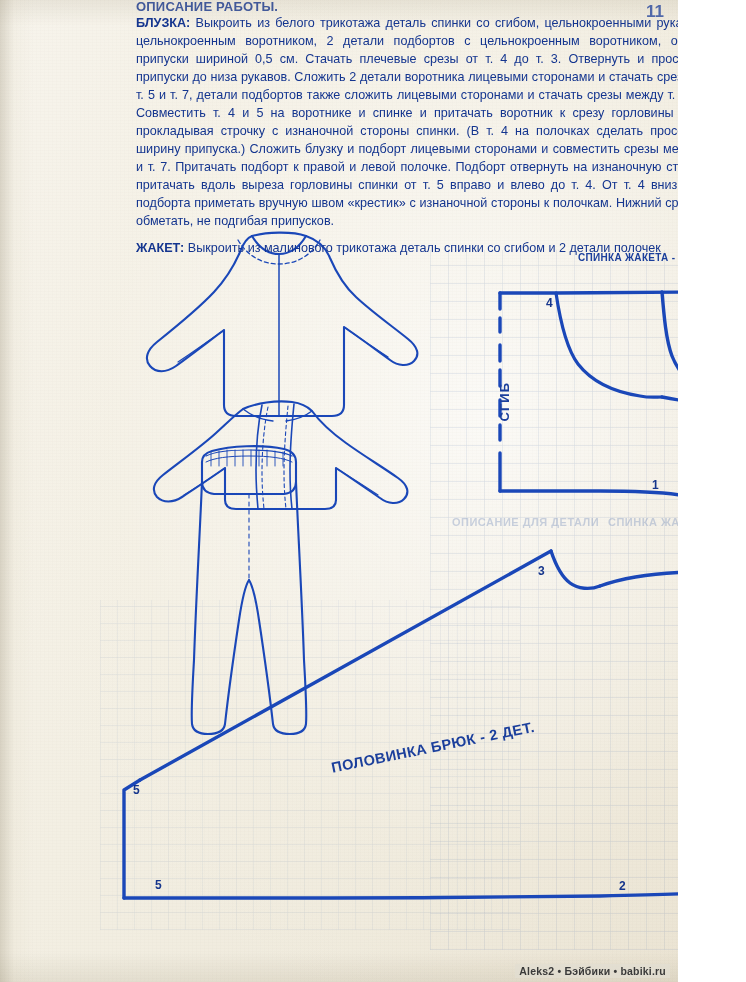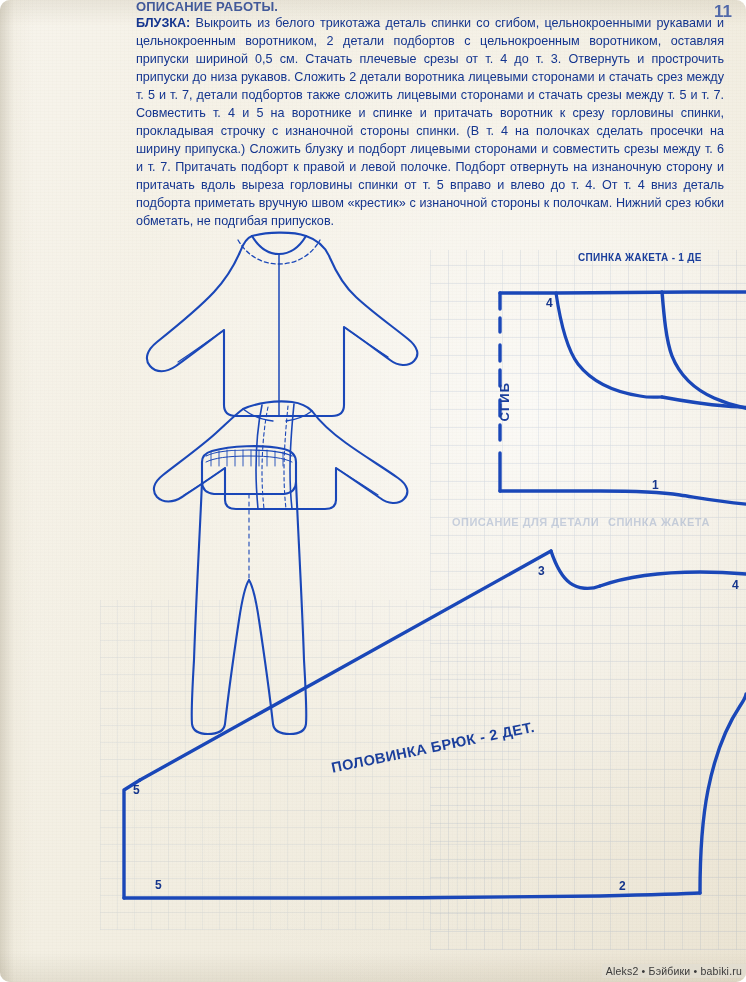--- a/index.html
+++ b/index.html
@@ -5,25 +5,24 @@
   html, body {
     margin: 0;
     padding: 0;
     background: #ffffff;
   }
   body {
     font-family: "Liberation Sans", sans-serif;
   }
   #page {
     position: relative;
-    width: 746px;
+    width: 678px;
     height: 982px;
     overflow: hidden;
     background: #f5f1e6;
-    border-radius: 10px;
   }
   
   #paper {
     position: absolute;
     inset: 0;
     background:
       linear-gradient(90deg, rgba(150,140,115,0.30) 0px, rgba(214,205,182,0.12) 14px, rgba(255,255,255,0) 34px),
       linear-gradient(180deg, rgba(160,150,125,0.16) 0px, rgba(255,255,255,0) 26px),
       linear-gradient(0deg, rgba(160,150,125,0.18) 0px, rgba(255,255,255,0) 30px),
       radial-gradient(ellipse at 72% 42%, rgba(255,255,255,0.75) 0%, rgba(247,243,232,0.2) 55%, rgba(238,231,213,0) 78%),
@@ -136,28 +135,29 @@
   .mark {
     position: absolute;
     color: #15358c;
     font-size: 12px;
     font-weight: bold;
   }
 
   
   .watermark {
     position: absolute;
-    right: 0;
+    right: 8px;
     bottom: 4px;
     font-size: 10.5px;
     color: #3a3a3a;
     background: rgba(226,222,210,0.75);
     padding: 1px 4px;
     letter-spacing: .2px;
     font-family: "Liberation Sans", sans-serif;
+    font-weight: bold;
   }
   svg { display: block; }
   #art { position: absolute; inset: 0; }
 </style>
 </head>
 <body>
 
 <div id="page">
   <div id="paper"></div>
   <div id="bleed"></div>
@@ -282,20 +282,24 @@
       </g>
     </g>
   </svg>
 
   <div class="text-col">
     <div class="cut-line">ОПИСАНИЕ РАБОТЫ.</div>
     <div class="para">
       <span class="lead">БЛУЗКА:</span>
       <span>Выкроить из белого трикотажа деталь спинки со сгибом, цельнокроенными рукавами и цельнокроенным воротником, 2 детали подбортов с цельнокроенным воротником, оставляя припуски шириной 0,5 см. Стачать плечевые срезы от т. 4 до т. 3. Отвернуть и прострочить припуски до низа рукавов. Сложить 2 детали воротника лицевыми сторонами и стачать срез между т. 5 и т. 7, детали подбортов также сложить лицевыми сторонами и стачать срезы между т. 5 и т. 7. Совместить т. 4 и 5 на воротнике и спинке и притачать воротник к срезу горловины спинки, прокладывая строчку с изнаночной стороны спинки. (В т. 4 на полочках сделать просечки на ширину припуска.) Сложить блузку и подборт лицевыми сторонами и совместить срезы между т. 6 и т. 7. Притачать подборт к правой и левой полочке. Подборт отвернуть на изнаночную сторону и притачать вдоль выреза горловины спинки от т. 5 вправо и влево до т. 4. От т. 4 вниз деталь подборта приметать вручную швом «крестик» с изнаночной стороны к полочкам. Нижний срез юбки обметать, не подгибая припусков.</span>
     </div>
+    <div class="para" style="margin-top:9px;">
+      <span class="lead">ЖАКЕТ:</span>
+      <span>Выкроить из малинового трикотажа деталь спинки со сгибом и 2 детали полочек</span>
+    </div>
   </div>
 
   <div class="pg-num">11</div>
 
   <div class="lbl lbl-back">СПИНКА ЖАКЕТА - 1 ДЕ</div>
   <div class="lbl lbl-fold">СГИБ</div>
   <div class="lbl lbl-pants">ПОЛОВИНКА БРЮК - 2 ДЕТ.</div>
 
   <div class="lbl-ghost" style="left:608px; top:516px;">СПИНКА ЖАКЕТА</div>
   <div class="lbl-ghost" style="left:452px; top:516px;">ОПИСАНИЕ ДЛЯ ДЕТАЛИ</div>

